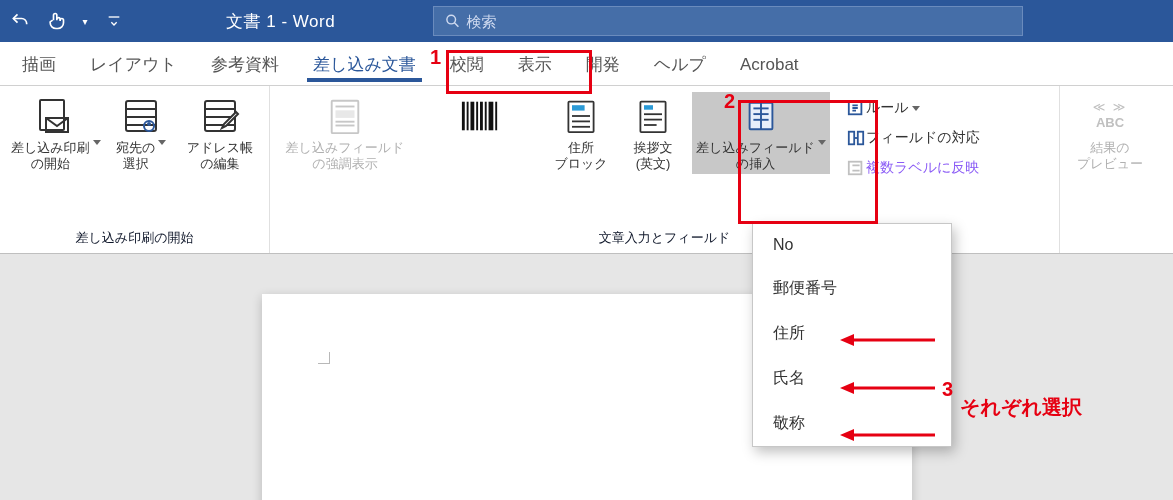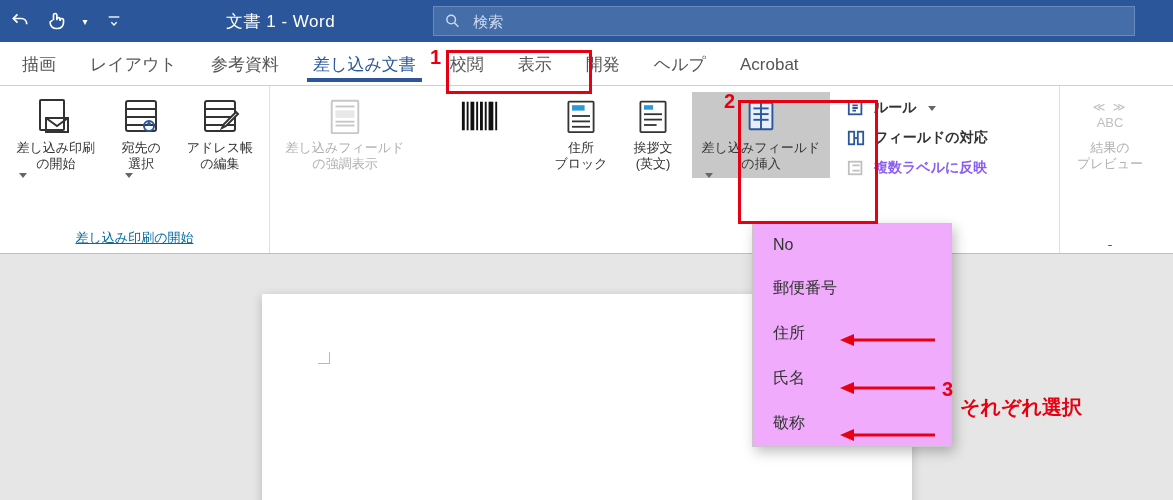--- a/index.html
+++ b/index.html
@@ -30,27 +30,27 @@
   }
   .doc-title {
     margin-left: 90px;
     font-size: 17px;
     letter-spacing: 0.5px;
   }
   .search-wrap {
     margin-left: 90px;
     background: #456ea8;
     height: 30px;
-    width: 702px;
+    width: 590px;
     display: flex;
     align-items: center;
     border: 1px solid #6a8bbd;
     color: #cfdaf0;
     padding: 0 10px;
-    gap: 12px;
+    gap: 5px;
   }
   .search-wrap input {
     background: transparent;
     border: none;
     outline: none;
     color: #cfdaf0;
     font-size: 15px;
     width: 100%;
   }
   .search-wrap input::placeholder { color: #cfdaf0; }
@@ -97,23 +97,22 @@
   .ribbon-group:last-child { border-right: none; }
   .group-items {
     display: flex;
     align-items: flex-start;
     gap: 6px;
     flex: 1;
   }
   .group-label {
     text-align: center;
     font-size: 13px;
-    color: #0369a1;
+    color: #0f172a;
     padding: 2px 0 4px 0;
-    text-decoration: underline;
   }
   .big-btn {
     display: flex;
     flex-direction: column;
     align-items: center;
     justify-content: flex-start;
     width: 78px;
     padding: 4px 2px 0 2px;
     text-align: center;
     font-size: 13px;
@@ -122,46 +121,45 @@
     cursor: pointer;
     gap: 4px;
   }
   .big-btn.wide { width: 120px; }
   .big-btn.narrow { width: 66px; }
   .big-btn.disabled { color: #b0b0b0; }
   .big-btn .icon-box {
     width: 40px; height: 40px;
     display: flex; align-items: center; justify-content: center;
   }
-  .big-btn .lbl { min-height: 34px; display:flex; align-items:flex-start; justify-content:flex-start;flex-direction:column; }
+  .big-btn .lbl { min-height: 34px; display:flex; align-items:flex-start; justify-content:flex-start; }
   .caret-down {
     display: inline-block;
     width: 0; height: 0;
     border-left: 4px solid transparent;
     border-right: 4px solid transparent;
     border-top: 5px solid #666;
     margin-left: 3px;
     vertical-align: middle;
   }
   .small-row {
     display: flex;
     flex-direction: column;
     gap: 6px;
     padding: 4px 6px;
   }
   .small-btn {
     display: flex;
     align-items: center;
-    gap: 8px;
+    gap: 0;
     font-size: 14px;
     color: #333;
     cursor: pointer;
     white-space: nowrap;
     padding: 2px 4px;
-    font-weight: bold;
   }
   .small-btn.disabled { color: #8b5cf6; }
   .small-btn .sicon { width: 20px; height: 20px; display:flex;align-items:center;justify-content:center; }
   
   .big-btn.pressed {
     background: #c8c8c8;
   }
   
   .doc-area {
     position: absolute;
@@ -198,21 +196,21 @@
     top: 98px; right: 52px;
     font-size: 18px;
     color: #888;
   }
   
   .dropdown {
     position: absolute;
     top: 223px;
     left: 752px;
     width: 200px;
-    background: #f0abfc;
+    background: #ffffff;
     border: 1px solid #c7c7c7;
     box-shadow: 3px 5px 12px rgba(0,0,0,0.25);
     z-index: 50;
   }
   .dropdown .menu-item {
     padding: 12px 20px;
     font-size: 16px;
     color: #333;
     cursor: pointer;
   }
@@ -449,28 +447,29 @@
           <span class="sicon">
               <svg width="18" height="18" viewBox="0 0 20 20" fill="none" stroke="#c0c0c0" stroke-width="2">
                 <rect x="2" y="3" width="14" height="14"></rect>
                 <path d="M6 7h8M6 13h8"></path>
               </svg>
             </span>
           <span>複数ラベルに反映</span>
         </div>
       </div>
     </div>
+    <div class="group-label">文章入力とフィールド</div>
   </div>
 
   <div class="ribbon-group" style="width:100px">
     <div class="group-items" style="justify-content:center;width:100%;">
       <div class="big-btn disabled" style="width:84px">
         <div class="icon-box" style="flex-direction:column;gap:0">
           <div style="font-size:12px;color:#c0c0c0;letter-spacing:2px;">≪ ≫</div>
-          <div style="font-size:13px;color:#c0c0c0;font-weight:400;">ABC</div>
+          <div style="font-size:13px;color:#c0c0c0;font-weight:700;">ABC</div>
         </div>
         <div class="lbl">
             <span style="white-space:pre-line">結果の
 プレビュー</span>
           </div>
       </div>
     </div>
     <div class="group-label">&nbsp;</div>
   </div>
 </div>

